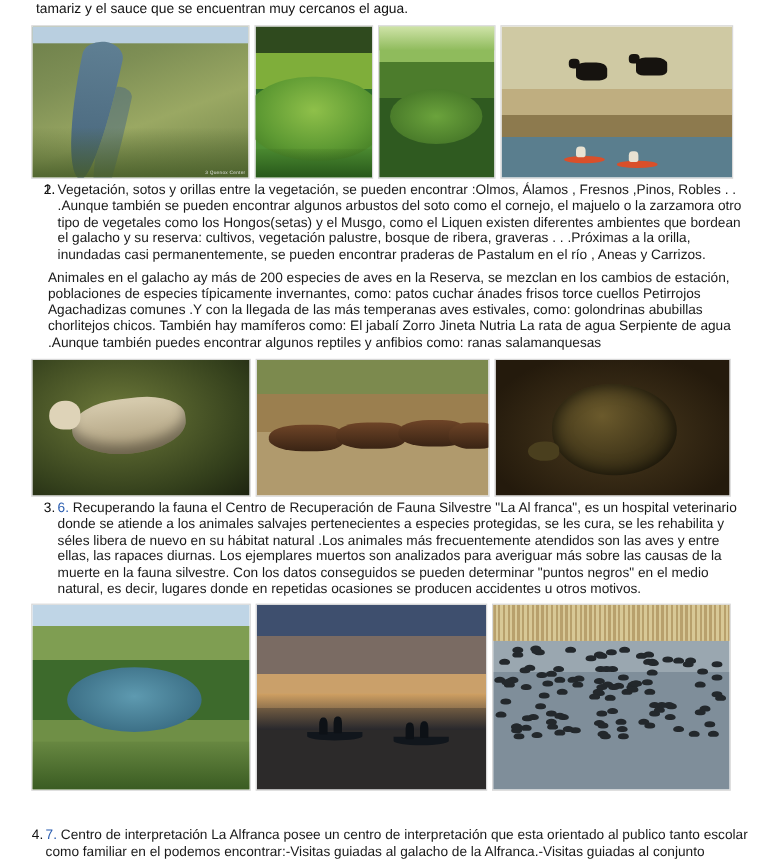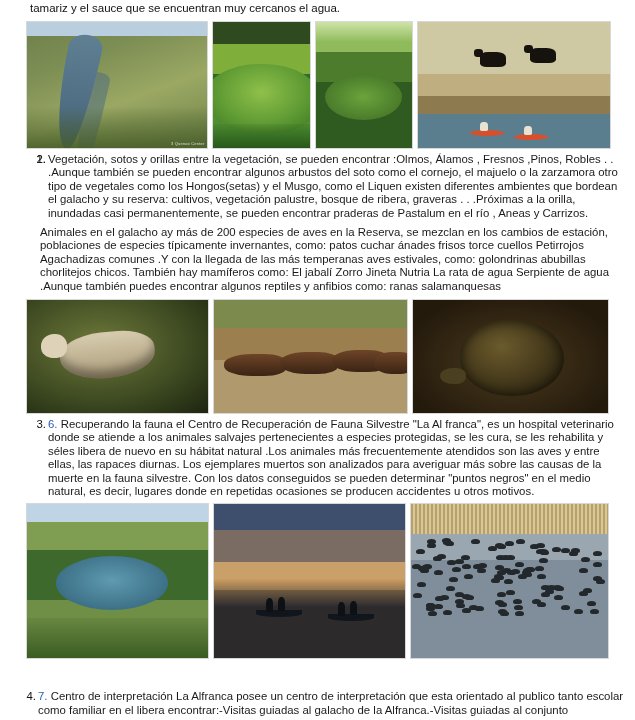--- a/index.html
+++ b/index.html
@@ -505,17 +505,17 @@
           <div class="duck" style="left: 157.744px; top: 47.2003px;"></div>
           <div class="duck" style="left: 65.3939px; top: 64.8673px;"></div>
         </div>
     </div>
   </div>
 
   <div class="bottom-block">
     <div class="li">
       <span class="num">4.</span>
       <span class="subnum">7.</span>
-      <span>Centro de interpretación La Alfranca posee un centro de interpretación que esta orientado al publico tanto escolar como familiar en el libera encontrar:-Visitas guiadas al galacho de la Alfranca.-Visitas guiadas al conjunto</span>
+      <span>Centro de interpretación La Alfranca posee un centro de interpretación que esta orientado al publico tanto escolar como familiar en el podemos encontrar:-Visitas guiadas al galacho de la Alfranca.-Visitas guiadas al conjunto</span>
     </div>
   </div>
 
 </div>
 
 </body></html>

